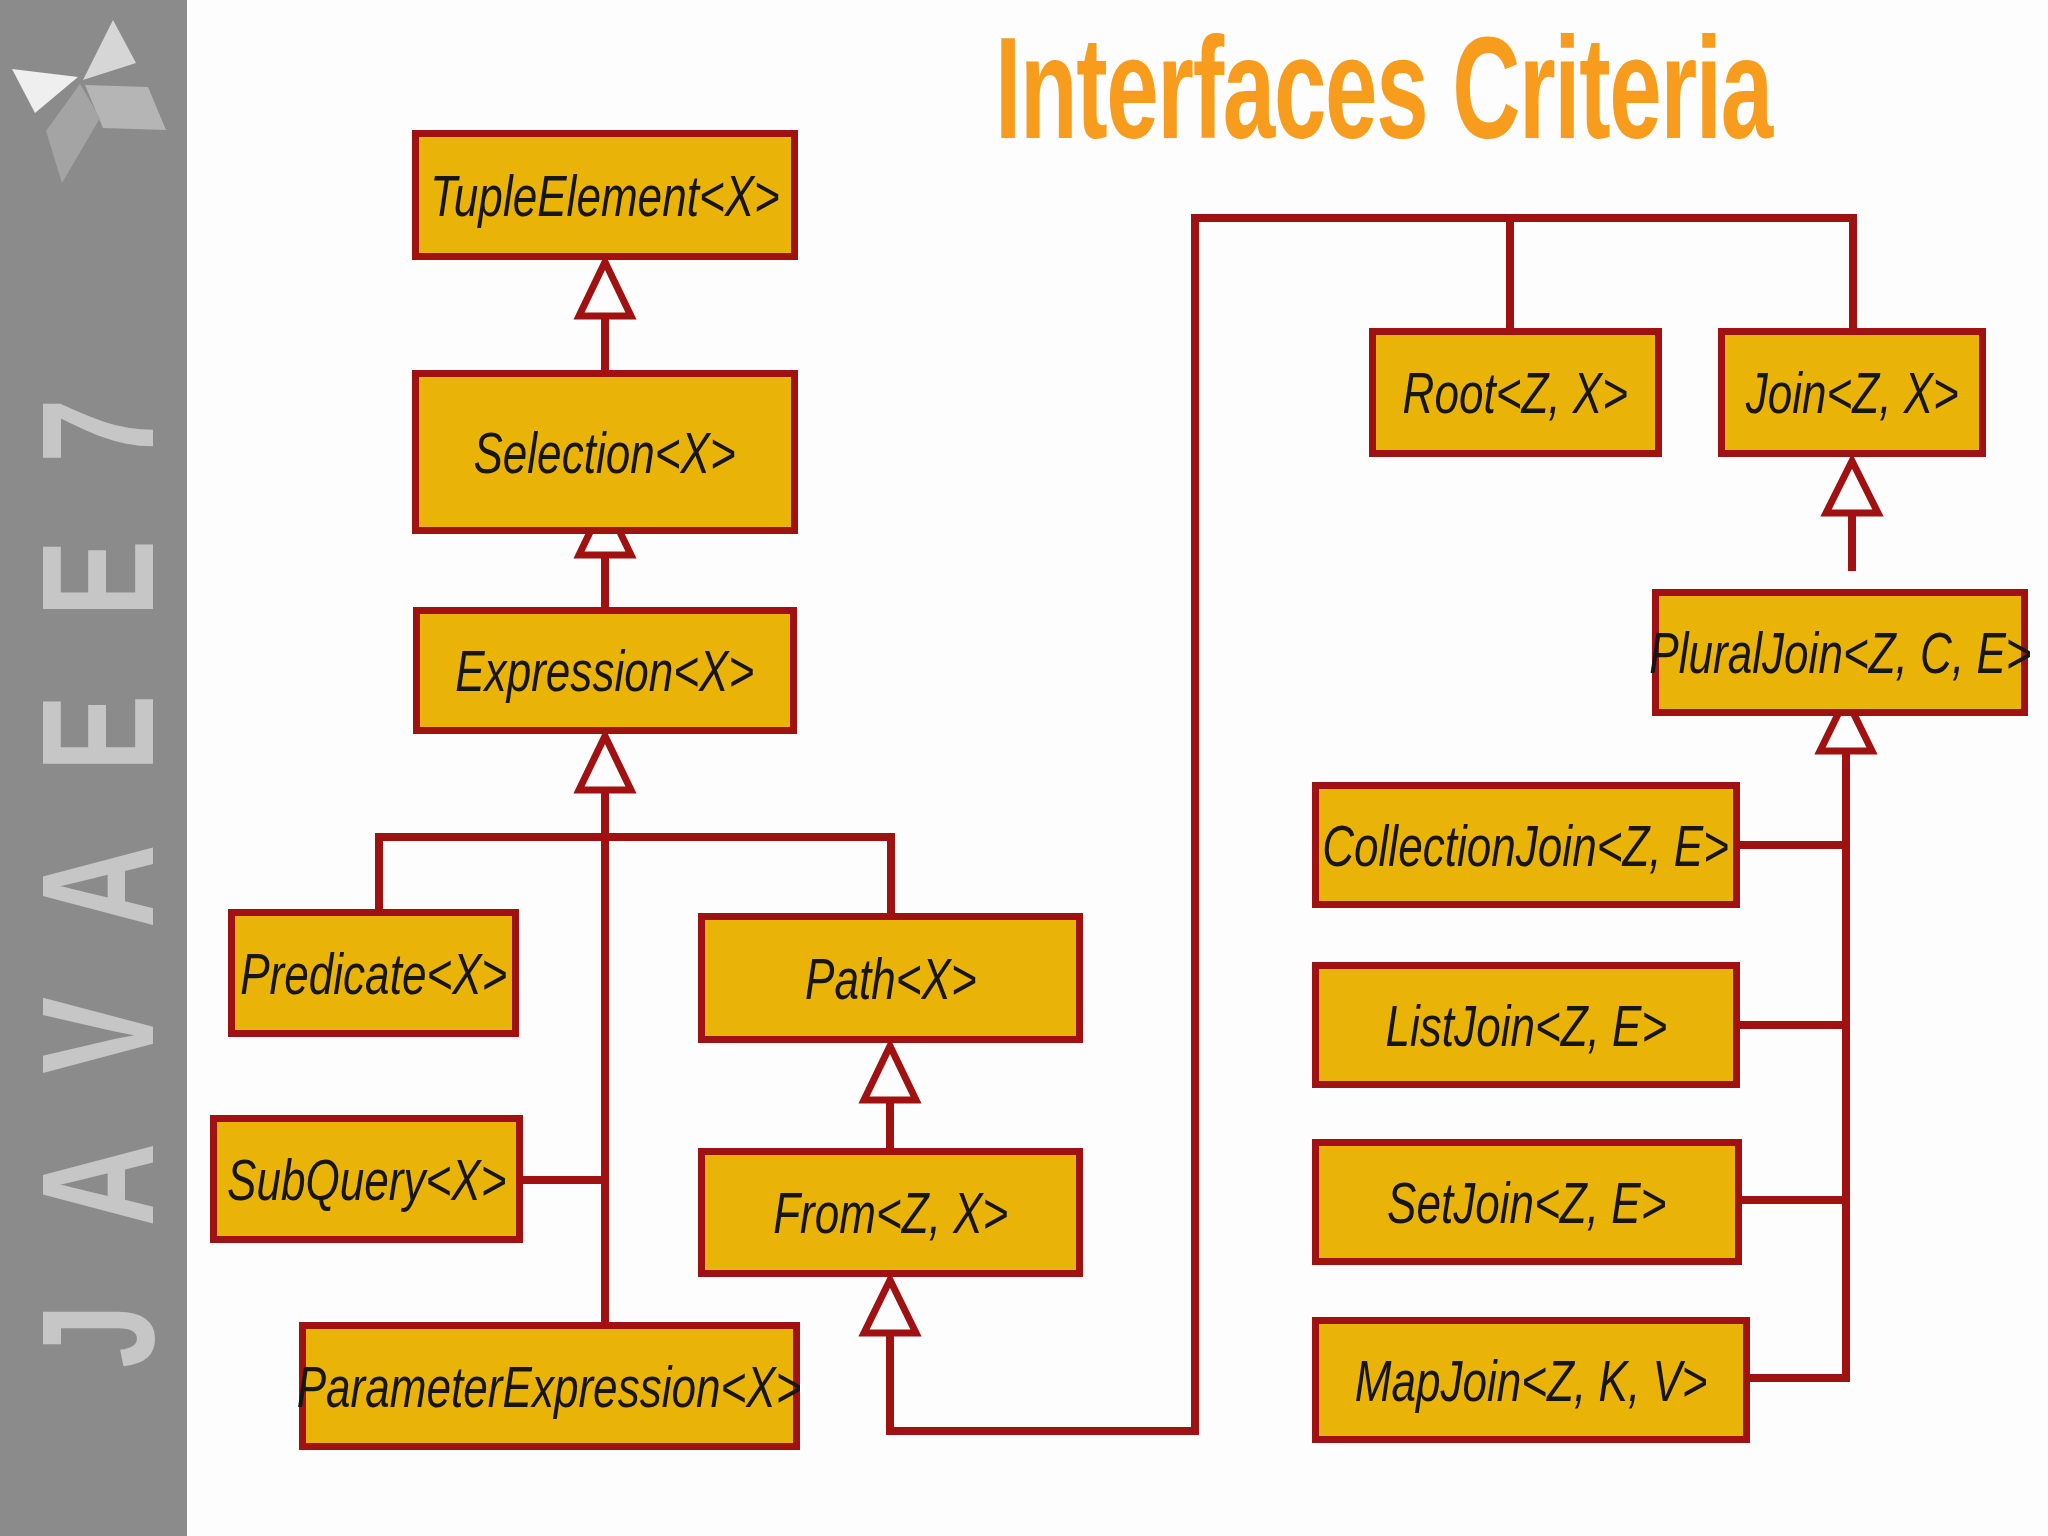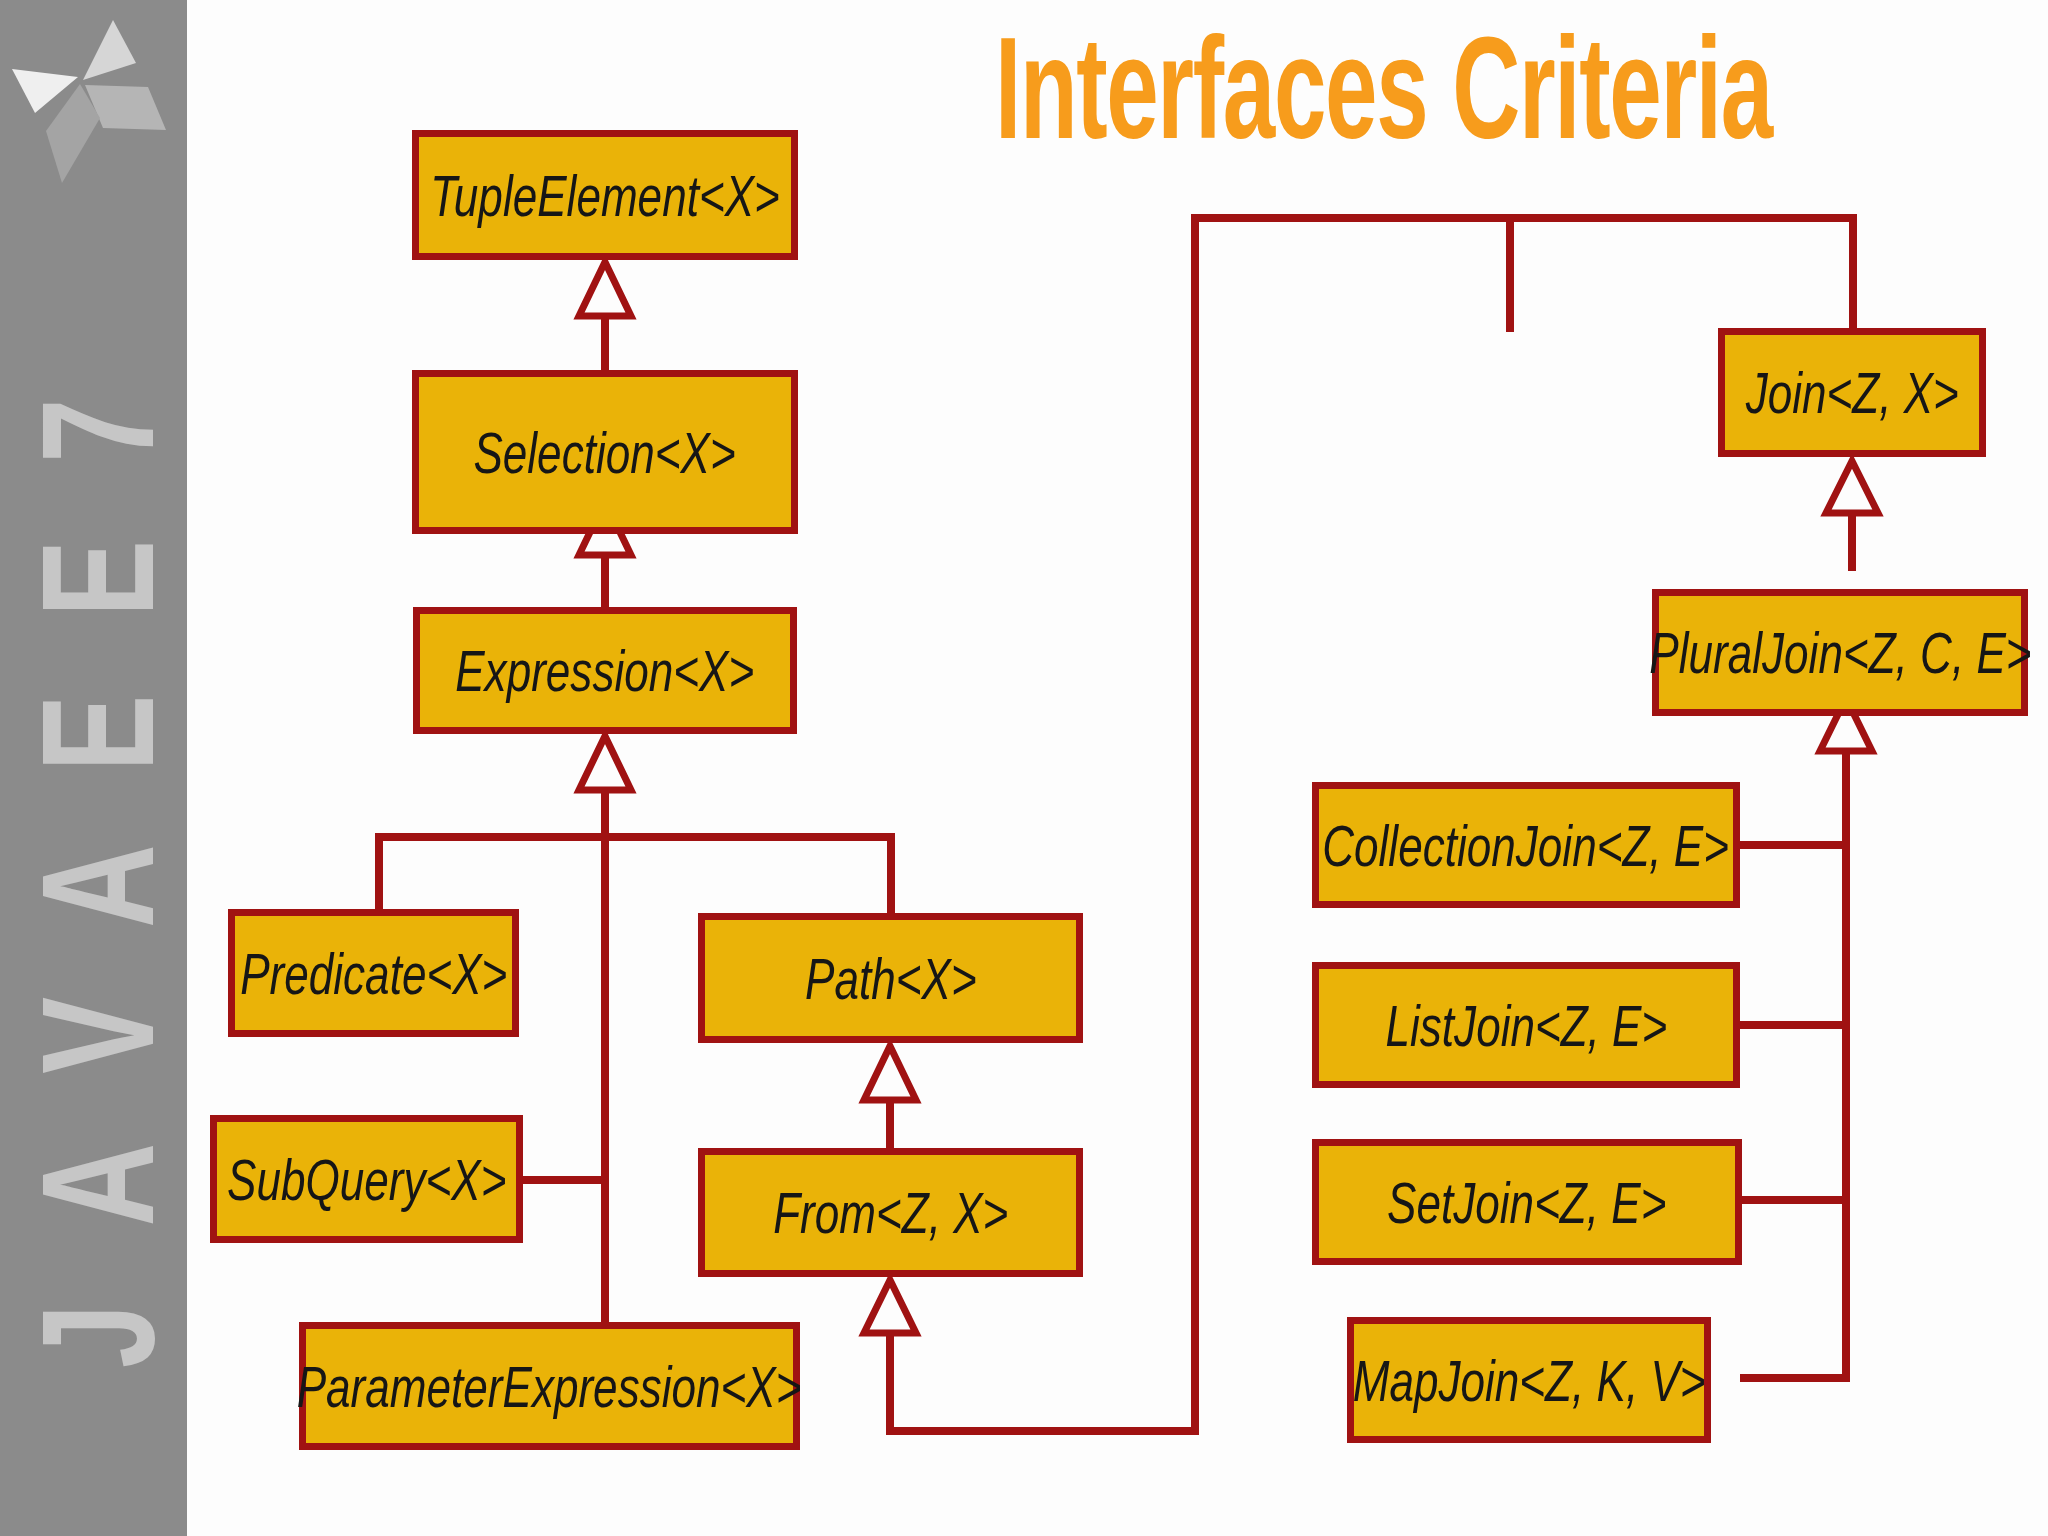--- a/index.html
+++ b/index.html
@@ -159,20 +159,23 @@
   </div>
 
   <div class="node" style="left:698px; top:913px; width:385px; height:130px;">
     <span class="lbl">Path&lt;X&gt;</span>
   </div>
 
   <div class="node" style="left:698px; top:1148px; width:385px; height:129px;">
     <span class="lbl">From&lt;Z, X&gt;</span>
   </div>
 
+  <div class="node" style="left:1369px; top:328px; width:293px; height:129px;">
+    <span class="lbl">Root&lt;Z, X&gt;</span>
+  </div>
 
   <div class="node" style="left:1718px; top:328px; width:268px; height:129px;">
     <span class="lbl">Join&lt;Z, X&gt;</span>
   </div>
 
   <div class="node" style="left:1652px; top:589px; width:376px; height:127px;">
     <span class="lbl">PluralJoin&lt;Z, C, E&gt;</span>
   </div>
 
   <div class="node" style="left:1312px; top:782px; width:428px; height:126px;">
@@ -180,17 +183,17 @@
   </div>
 
   <div class="node" style="left:1312px; top:962px; width:428px; height:126px;">
     <span class="lbl">ListJoin&lt;Z, E&gt;</span>
   </div>
 
   <div class="node" style="left:1312px; top:1139px; width:430px; height:126px;">
     <span class="lbl">SetJoin&lt;Z, E&gt;</span>
   </div>
 
-  <div class="node" style="left:1312px; top:1317px; width:364px; height:126px;margin-left:35px;">
+  <div class="node" style="left:1312px; top:1317px; width:438px; height:126px;">
     <span class="lbl">MapJoin&lt;Z, K, V&gt;</span>
   </div>
 
 </div>
 
 </body></html>

